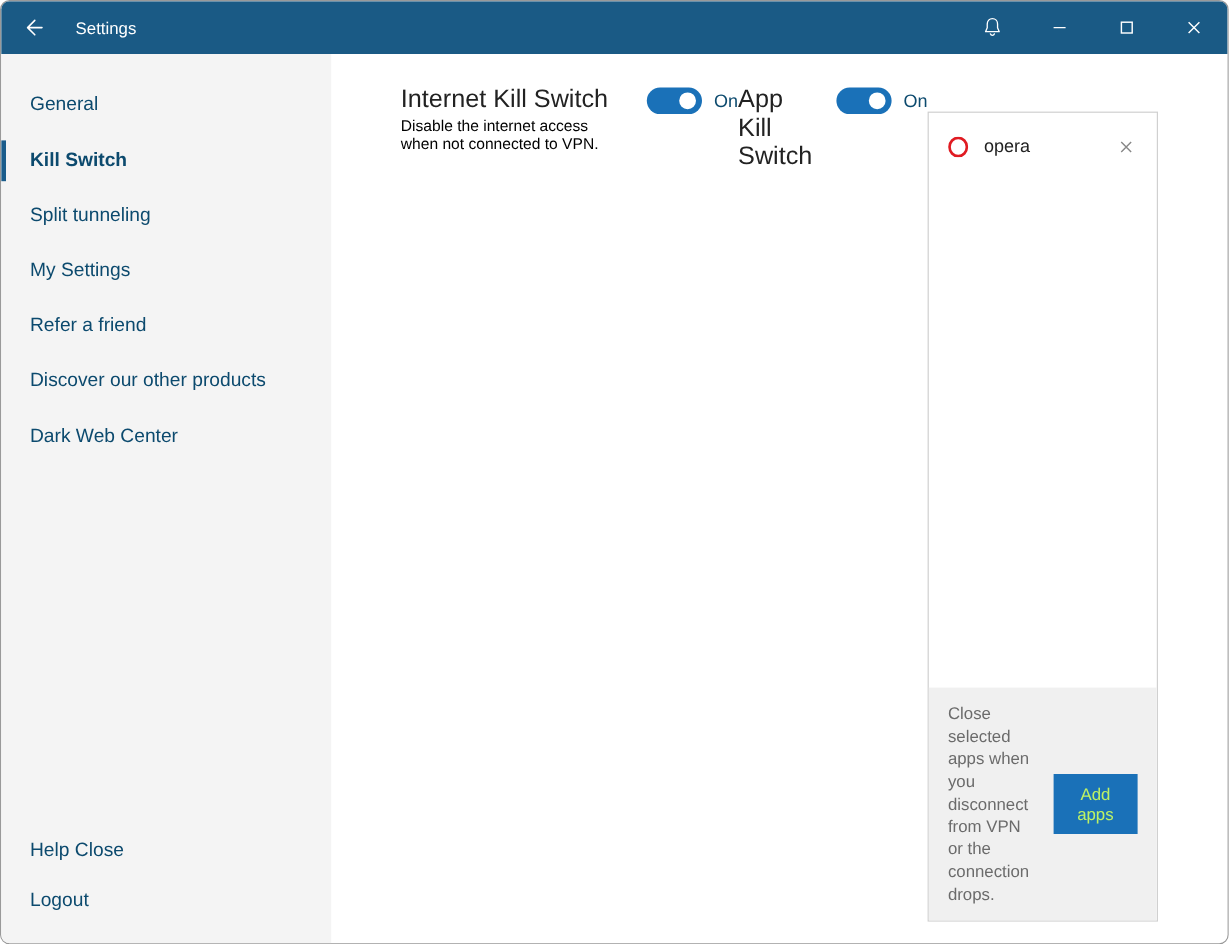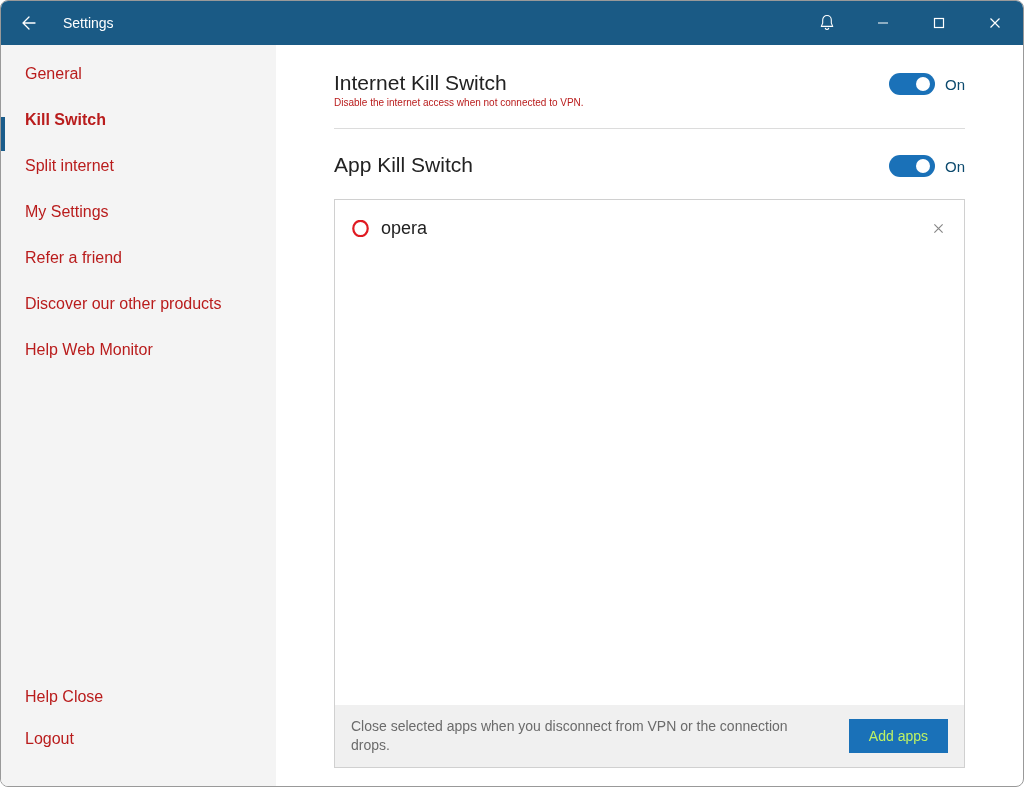--- a/index.html
+++ b/index.html
@@ -73,24 +73,24 @@
     flex-direction: column;
     padding-top: 20px;
     padding-bottom: 14px;
   }
   .side-items {
     flex: 1;
   }
   .side-item {
     height: 46px;
     display: flex;
-    align-items: flex-start;
+    align-items: center;
     padding-left: 24px;
     font-size: 16px;
-    color: #b91c1c;
+    color: #0c4a6e;
     cursor: pointer;
     position: relative;
   }
   .side-item.active {
     font-weight: 600;
   }
   .side-item.active::before {
     content: "";
     position: absolute;
     left: 0;
@@ -99,37 +99,37 @@
     width: 4px;
     background: #1a5c8b;
   }
   .side-bottom .side-item {
     height: 42px;
   }
   .content {
     flex: 1;
     padding: 26px 58px 18px 58px;
     display: flex;
-    flex-direction: column;
+    flex-direction: row;
     overflow: hidden;
   }
   .setting-row {
     display: flex;
     align-items: flex-start;
     justify-content: space-between;
     gap: 20px;
   }
   .setting-title {
     font-size: 21px;
     color: #222;
     font-weight: 400;
   }
   .setting-desc {
-    font-size: 10px;
-    color: #b91c1c;
+    font-size: 13px;
+    color: #000000;
     margin-top: 2px;
   }
   .toggle-wrap {
     display: flex;
     align-items: center;
     gap: 10px;
     margin-top: 2px;
   }
   .toggle {
     width: 46px;
@@ -179,21 +179,21 @@
   }
   .app-icon {
     width: 18px;
     height: 18px;
     display: flex;
     align-items: center;
     justify-content: center;
   }
   .app-name {
     flex: 1;
-    font-size: 18px;
+    font-size: 15px;
     color: #222;
   }
   .app-remove {
     width: 20px;
     height: 20px;
     display: flex;
     align-items: center;
     justify-content: center;
     cursor: pointer;
     color: #888;
@@ -262,33 +262,33 @@
 
     <div class="sidebar">
       <div class="side-items">
         <div class="side-item">
             <span>General</span>
           </div>
         <div class="side-item active">
             <span>Kill Switch</span>
           </div>
         <div class="side-item">
-            <span>Split internet</span>
+            <span>Split tunneling</span>
           </div>
         <div class="side-item">
             <span>My Settings</span>
           </div>
         <div class="side-item">
             <span>Refer a friend</span>
           </div>
         <div class="side-item">
             <span>Discover our other products</span>
           </div>
         <div class="side-item">
-            <span>Help Web Monitor</span>
+            <span>Dark Web Center</span>
           </div>
       </div>
       <div class="side-bottom">
         <div class="side-item">
             <span>Help Close</span>
           </div>
         <div class="side-item">
             <span>Logout</span>
           </div>
       </div>

